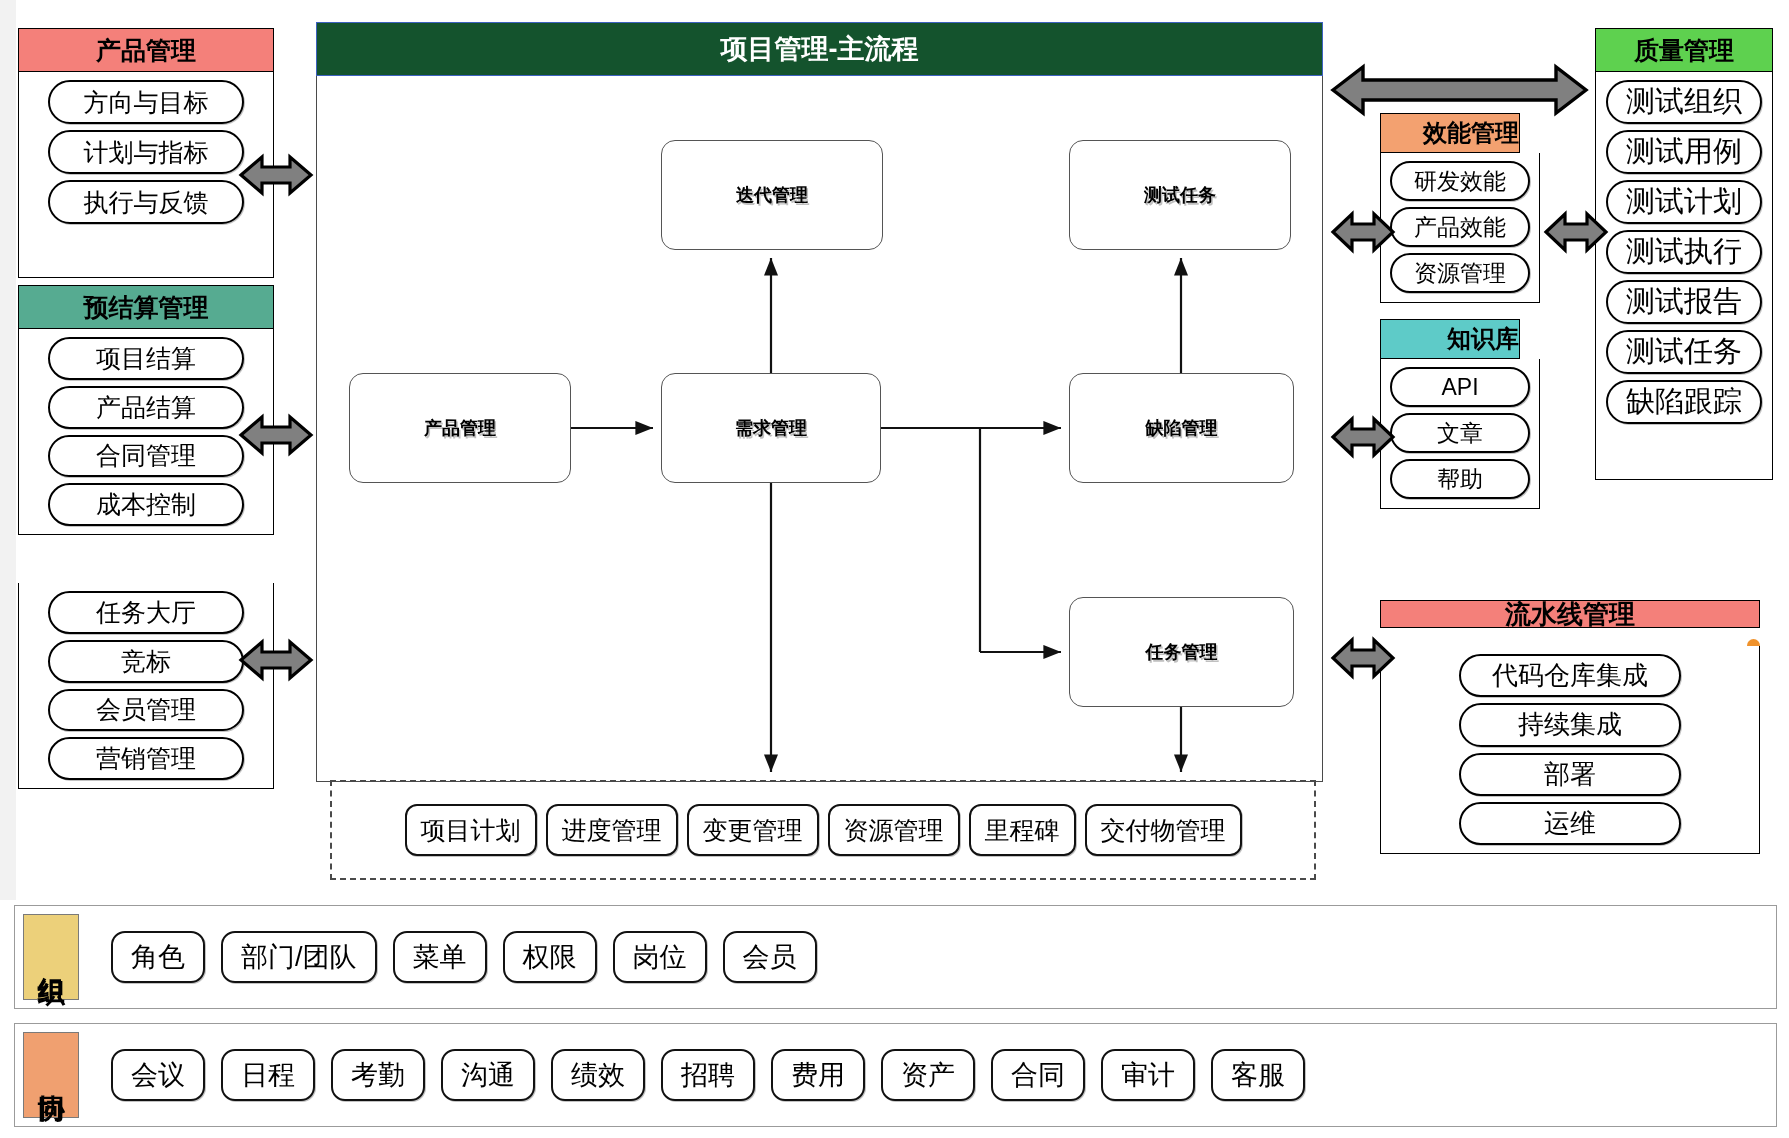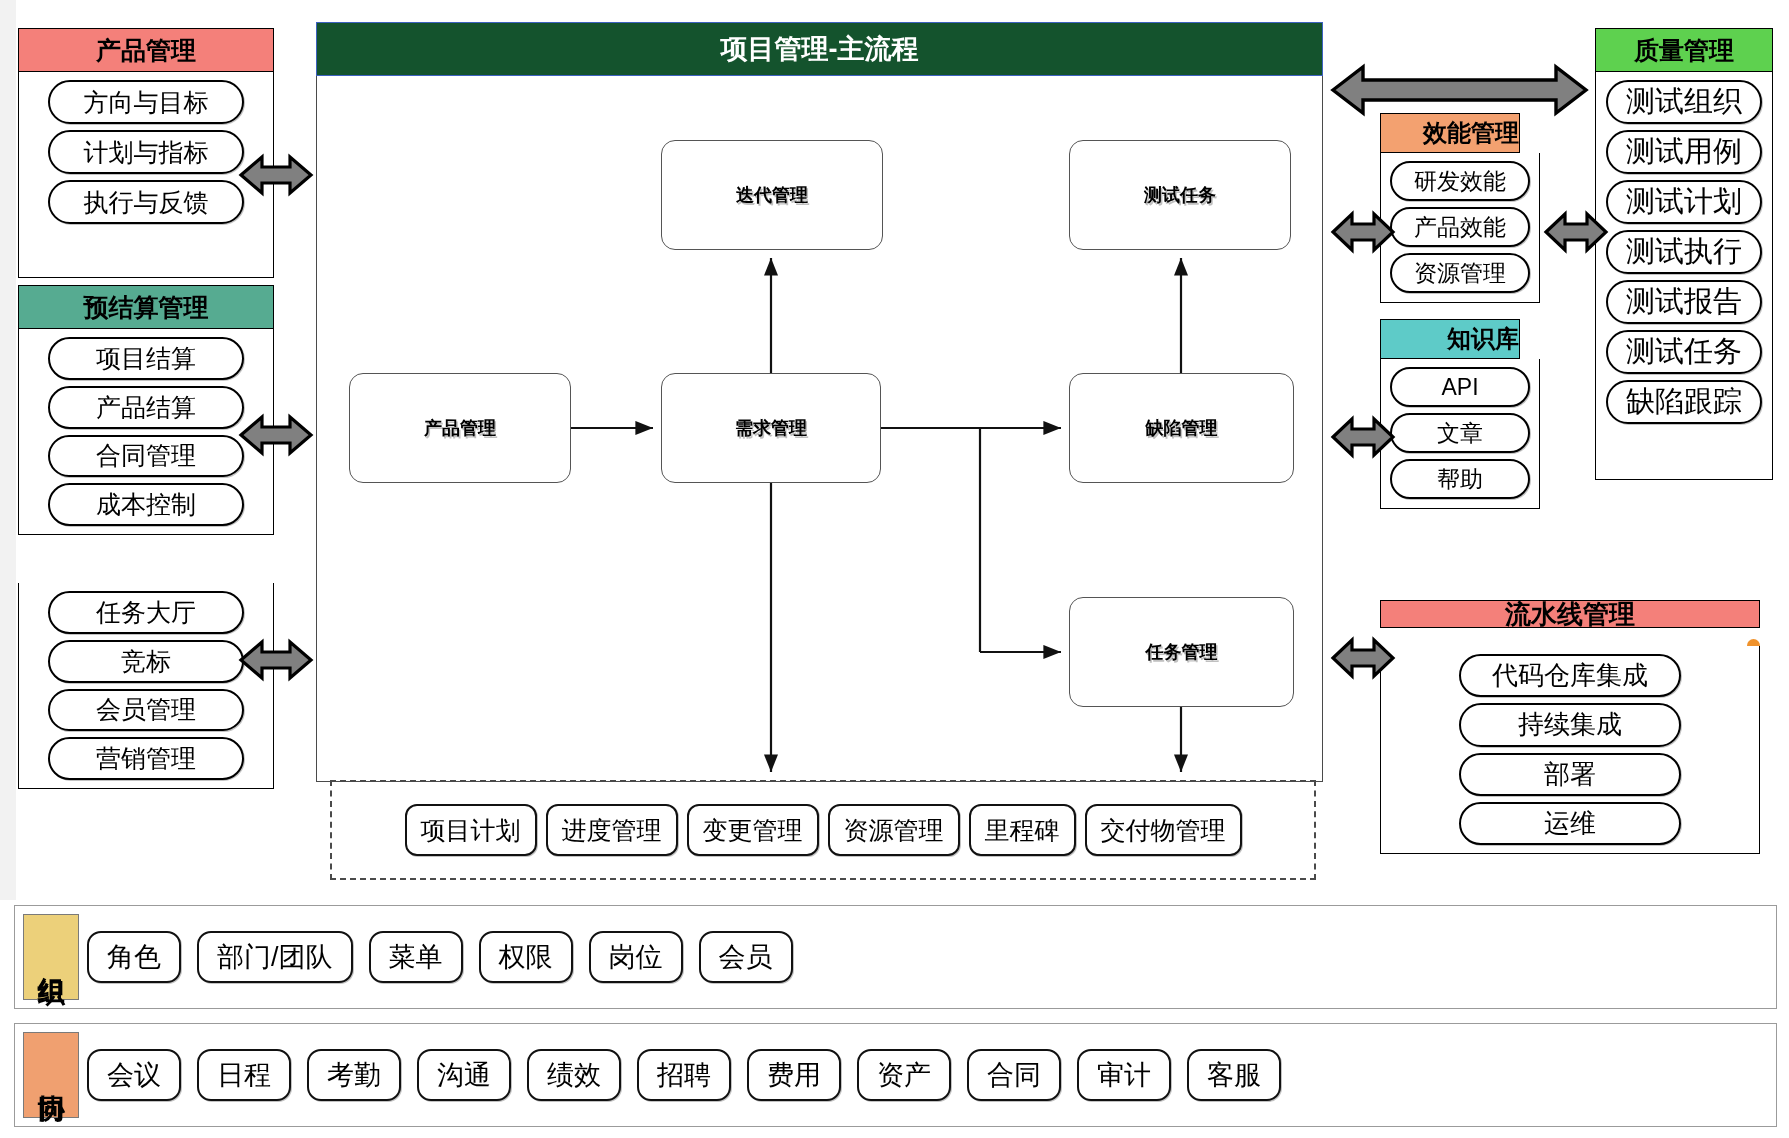--- a/index.html
+++ b/index.html
@@ -112,21 +112,21 @@
   .brow-tag {
     width: 56px; display: flex; align-items: center; justify-content: center;
     font-weight: bold; font-size: 27px; color: #000; line-height: 1.05;
     writing-mode: vertical-rl; text-orientation: upright;
     letter-spacing: 2px;
     border: 1.6px solid #7a7a7a;
     margin: 8px 0 8px 8px;
   }
   .brow-items {
     flex: 1; display: flex; align-items: center; gap: 16px;
-    padding-left: 8px;
+    padding-left: 32px;
   }
   .brow-pill {
     height: 52px; padding: 0 18px; font-size: 27px;
     border: 2.2px solid #111; border-radius: 14px; background: #fff;
     display: flex; align-items: center; justify-content: center;
     white-space: nowrap; color: #000;
     box-shadow: 1px 1px 0 rgba(120,120,120,.45);
   }
 
   .svg-layer { position: absolute; left: 0; top: 0; width: 1789px; height: 1138px; pointer-events: none; }

